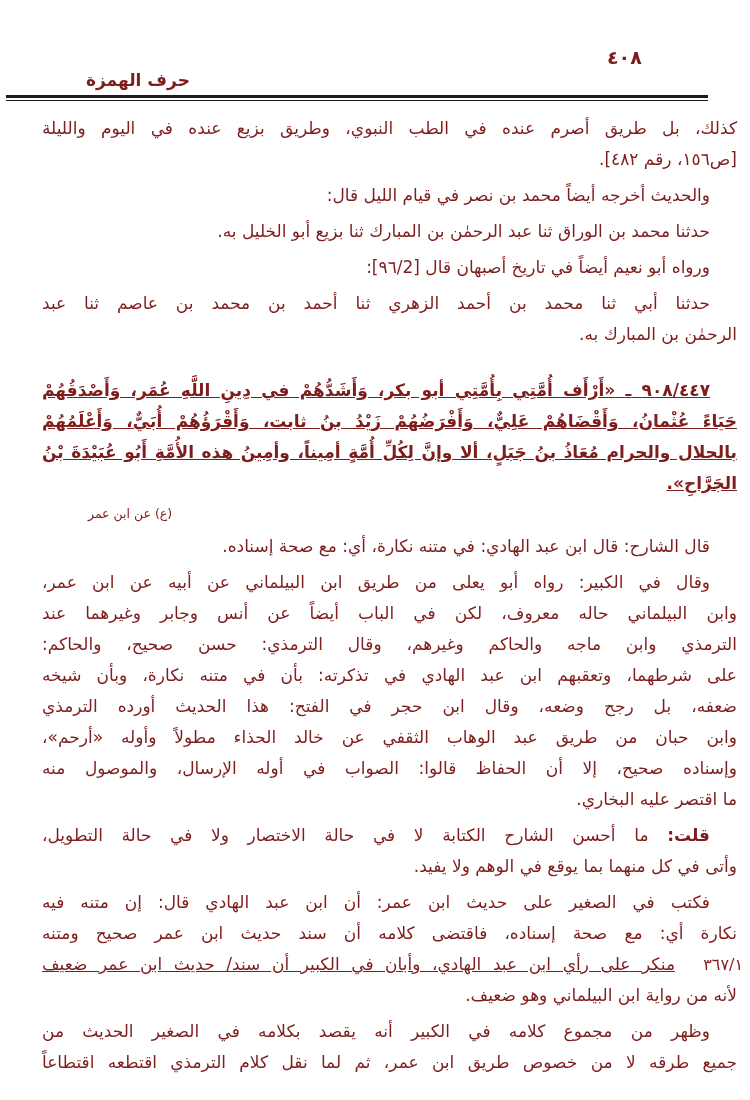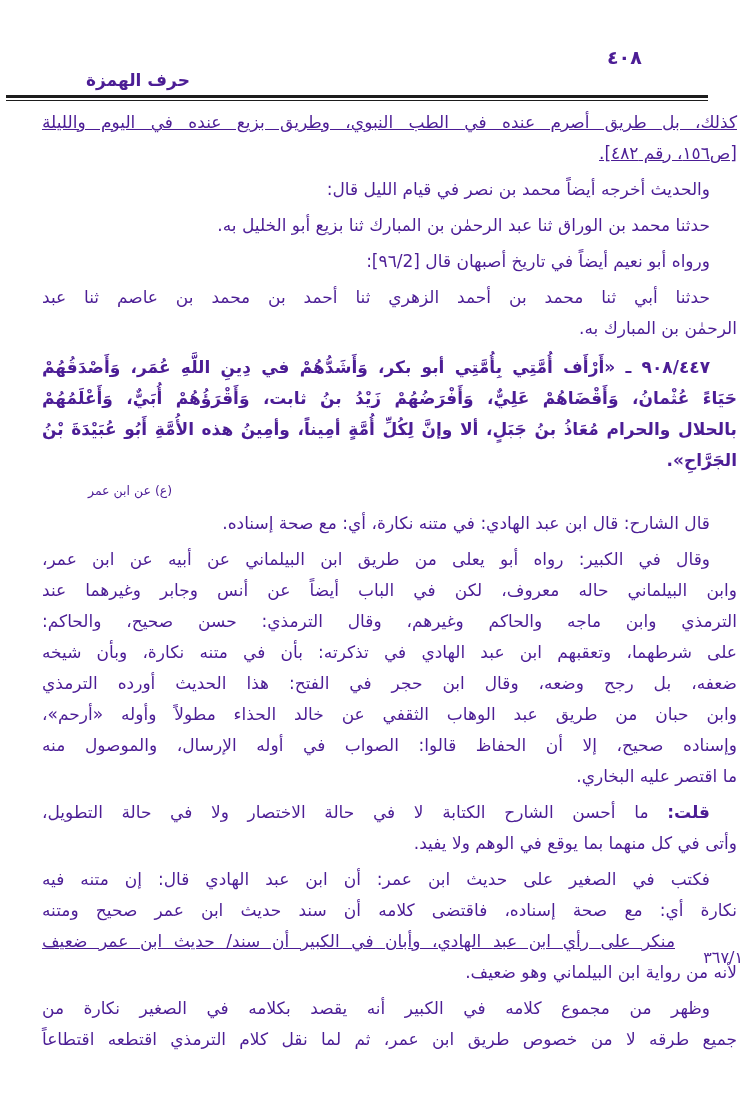--- a/index.html
+++ b/index.html
@@ -1,21 +1,21 @@
 <!DOCTYPE html>
 <html lang="ar" dir="rtl"><head>
 <meta charset="utf-8">
 <style>
   html,body{margin:0;padding:0;background:#e8e8e8;}
   .page{
     position:relative;
     width:750px;height:1100px;
     margin:0 auto;
     background:#ffffff;
-    color:#4c1d95;
+    color:#7f1d1d;
     font-family:"DejaVu Sans",sans-serif;
     direction:rtl;
     overflow:hidden;
   }
   
   .hdr-num{
     position:absolute;top:46px;left:607px;
     font-size:19px;font-weight:bold;letter-spacing:1px;
   }
   .hdr-title{
@@ -28,35 +28,35 @@
     border-top:3px solid #1d1d1d;
     border-bottom:1px solid #1d1d1d;
   }
   
   .content{
     position:absolute;top:100px;right:13px;width:695px;
     font-size:17px;line-height:31px;
     text-align:justify;
   }
   .para{margin-top:5px;}
-  .para.flush{margin-top:7px;text-decoration:underline;}
+  .para.flush{margin-top:13px;}
   .line{text-align:justify;text-align-last:justify;}
   .line.first{padding-right:27px;}
   .line.end{text-align-last:right;}
-  .hadith{font-weight:bold;margin-top:8px;}
+  .hadith{font-weight:bold;margin-top:25px;text-decoration:underline;}
   .hadith .h-num{letter-spacing:1px;}
   .attribution{
     font-size:12.5px;line-height:24px;margin-top:3px;
     text-align:center;text-align-last:left;padding-left:46px;
   }
   .lead{font-weight:bold;}
   .p9{position:relative;}
   .p9 .l3{padding-right:62px;text-decoration:underline;}
   .margin-ref{
-    position:absolute;top:78px;right:-6px;
+    position:absolute;top:62px;right:-6px;
     font-size:16px;line-height:31px;letter-spacing:1px;
   }
 </style>
 </head>
 <body>
 
 <div class="page">
 
   <div class="hdr-num">٤٠٨</div>
   <div class="hdr-title">حرف الهمزة</div>
@@ -124,18 +124,18 @@
 
     <div class="para p9">
       <div class="line first">فكتب في الصغير على حديث ابن عمر: أن ابن عبد الهادي قال: إن متنه فيه</div>
       <div class="line">نكارة أي: مع صحة إسناده، فاقتضى كلامه أن سند حديث ابن عمر صحيح ومتنه</div>
       <div class="line l3">منكر على رأي ابن عبد الهادي، وأبان في الكبير أن سند/ حديث ابن عمر ضعيف</div>
       <div class="line end">لأنه من رواية ابن البيلماني وهو ضعيف.</div>
       <span class="margin-ref">٣٦٧/١</span>
     </div>
 
     <div class="para">
-      <div class="line first">وظهر من مجموع كلامه في الكبير أنه يقصد بكلامه في الصغير نكارة من</div>
+      <div class="line first">وظهر من مجموع كلامه في الكبير أنه يقصد بكلامه في الصغير الحديث من</div>
       <div class="line">جميع طرقه لا من خصوص طريق ابن عمر، ثم لما نقل كلام الترمذي اقتطعه اقتطاعاً</div>
     </div>
 
   </div>
 </div>
 
 </body></html>

